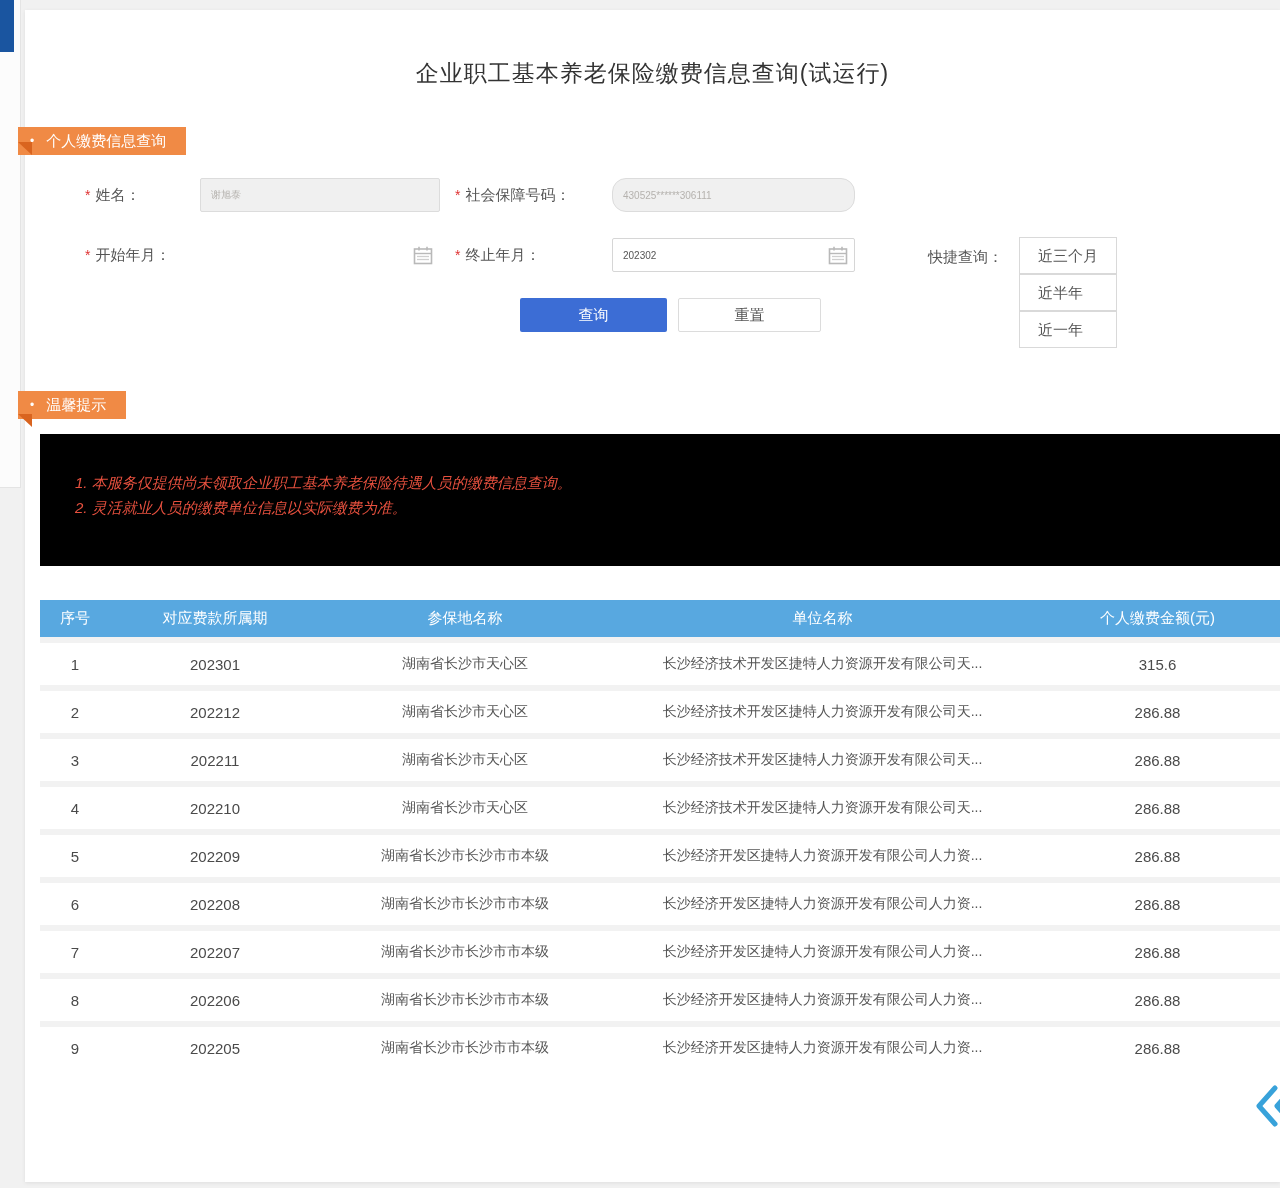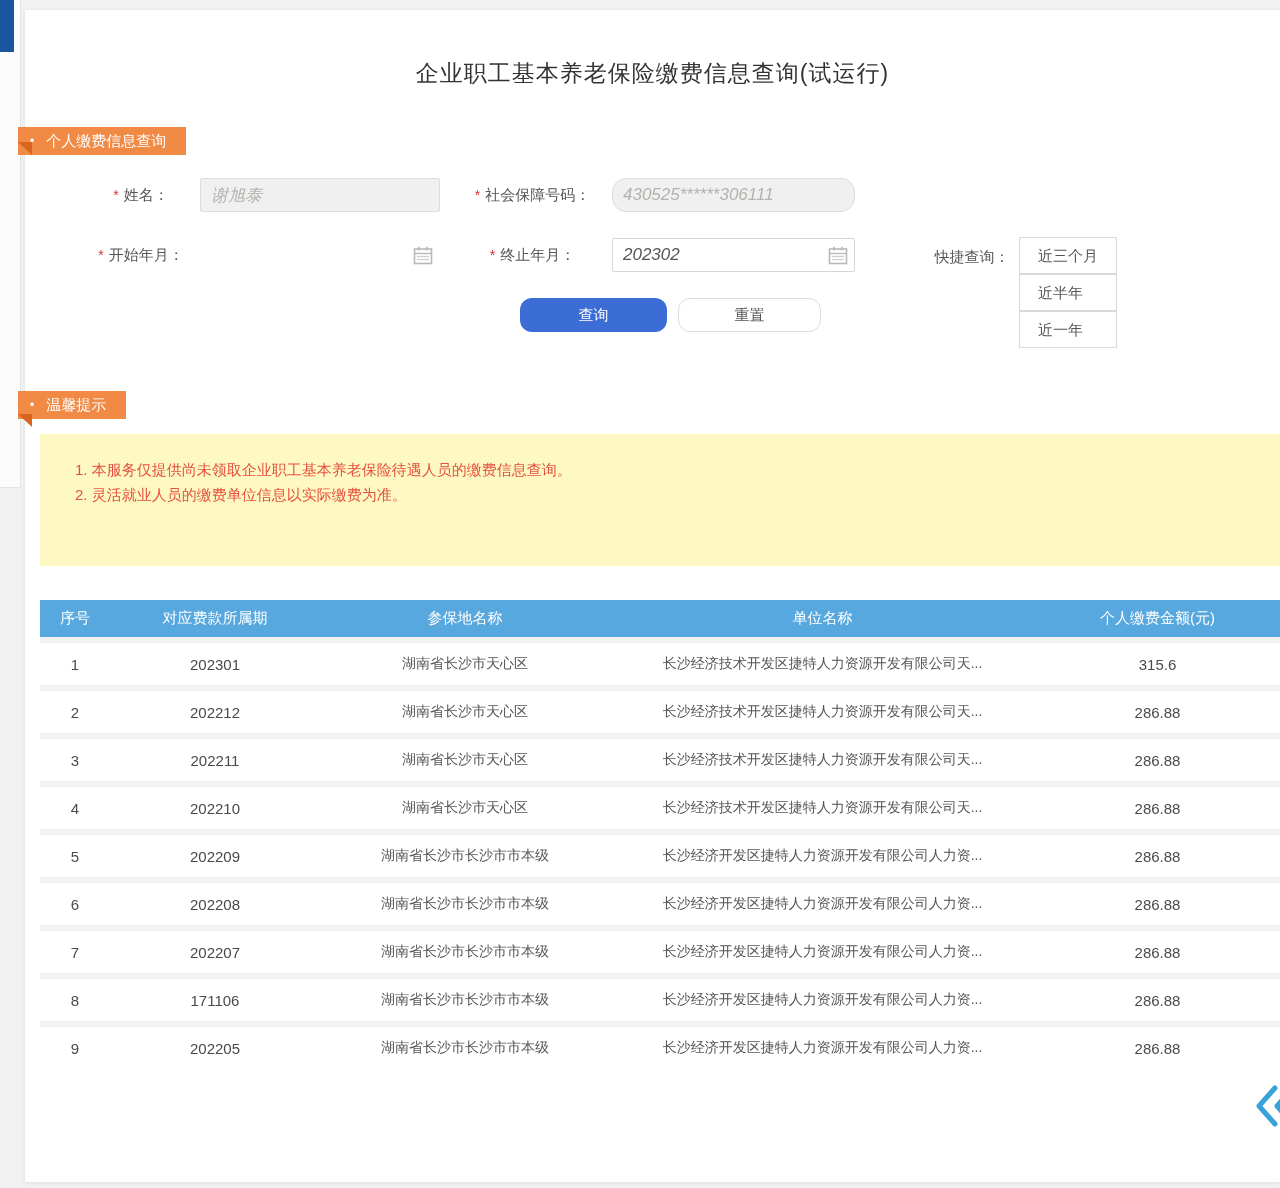--- a/index.html
+++ b/index.html
@@ -23,38 +23,38 @@
     background:#f08a45; color:#fff; font-size:15px; padding:0 20px 0 12px; white-space:nowrap;margin-top:13px; }
   .badge .bullet { margin-right:12px; font-size:12px; vertical-align:1px; }
   .badge1 { top:104px; }
   .badge2 { top:368px; }
   .fold { position:absolute; left:-7px; width:0; height:0;
     border-top:13px solid #d9641f; border-left:14px solid transparent; }
   .fold1 { top:132px; }
   .fold2 { top:404px; }
 
   .form-label { position:absolute; height:34px; line-height:34px; font-size:15px;
-    color:#555; text-align:center; white-space:nowrap; }
+    color:#555; text-align:left; white-space:nowrap; }
   .star { color:#e03131; margin-right:5px; font-size:14px; }
   .txt-input { position:absolute; height:34px; border:1px solid #d6d6d6; border-radius:2px;
-    font-size:17px; padding:0 10px; color:#555; background:#fff; font-family:inherit; outline:none;font-style:italic; }
+    font-size:10px; padding:0 10px; color:#555; background:#fff; font-family:inherit; outline:none; }
   .txt-input.disabled { background:#f0f0f0; color:#b5b2ae; border-color:#dcdcdc; }
   .cal-icon { position:absolute; width:20px; height:19px; pointer-events:none; }
 
   .quick-group { position:absolute; left:995px; top:227px; display:flex;flex-direction:column; }
   .quick-btn { height:37px; line-height:35px; padding:0 18px; background:#fff;
     border:1px solid #d9d9d9; font-size:15px; color:#555; margin-left:-1px; cursor:pointer; white-space:nowrap; }
 
-  .btn { position:absolute; top:288px; height:34px; font-size:15px; border-radius:12px;
+  .btn { position:absolute; top:288px; height:34px; font-size:15px; border-radius:2px;
     text-align:center; line-height:34px; cursor:pointer; }
   .btn-query { left:495px; width:147px; background:#3c6dd5; color:#fff; }
   .btn-reset { left:653px; width:143px; background:#fff; border:1px solid #dcdcdc; color:#555; line-height:32px; }
 
   .notice { position:absolute; left:15px; top:424px; width:1240px; height:132px;
-    background:#fef9c3; padding:23px 0 0 35px; }
+    background:#000000; padding:36px 0 0 35px;font-style:italic; }
   .notice p { margin:0; color:#e6503e; font-size:15px; line-height:25px; }
 
   .data-table { position:absolute; left:15px; top:590px; width:1240px; background:#f2f2f2; }
   .thead { display:flex; height:37px; background:#58a8e0; align-items:center; }
   .th { color:#fff; font-size:15px; text-align:center; }
   .c0 { width:70px; } .c1 { width:210px; } .c2 { width:290px; } .c3 { width:425px; } .c4 { width:245px; }
   .trow { display:flex; height:42px; margin-top:6px; background:#fff; align-items:center; }
   .td { text-align:center; font-size:15px; color:#4a4a4a; white-space:nowrap; overflow:hidden; }
   .td.c2, .td.c3 { font-size:14px; color:#555; }
 
@@ -172,21 +172,21 @@
     </div>
     <div class="trow">
       <div class="td c0">7</div>
       <div class="td c1">202207</div>
       <div class="td c2">湖南省长沙市长沙市市本级</div>
       <div class="td c3">长沙经济开发区捷特人力资源开发有限公司人力资...</div>
       <div class="td c4">286.88</div>
     </div>
     <div class="trow">
       <div class="td c0">8</div>
-      <div class="td c1">171106</div>
+      <div class="td c1">202206</div>
       <div class="td c2">湖南省长沙市长沙市市本级</div>
       <div class="td c3">长沙经济开发区捷特人力资源开发有限公司人力资...</div>
       <div class="td c4">286.88</div>
     </div>
     <div class="trow">
       <div class="td c0">9</div>
       <div class="td c1">202205</div>
       <div class="td c2">湖南省长沙市长沙市市本级</div>
       <div class="td c3">长沙经济开发区捷特人力资源开发有限公司人力资...</div>
       <div class="td c4">286.88</div>

